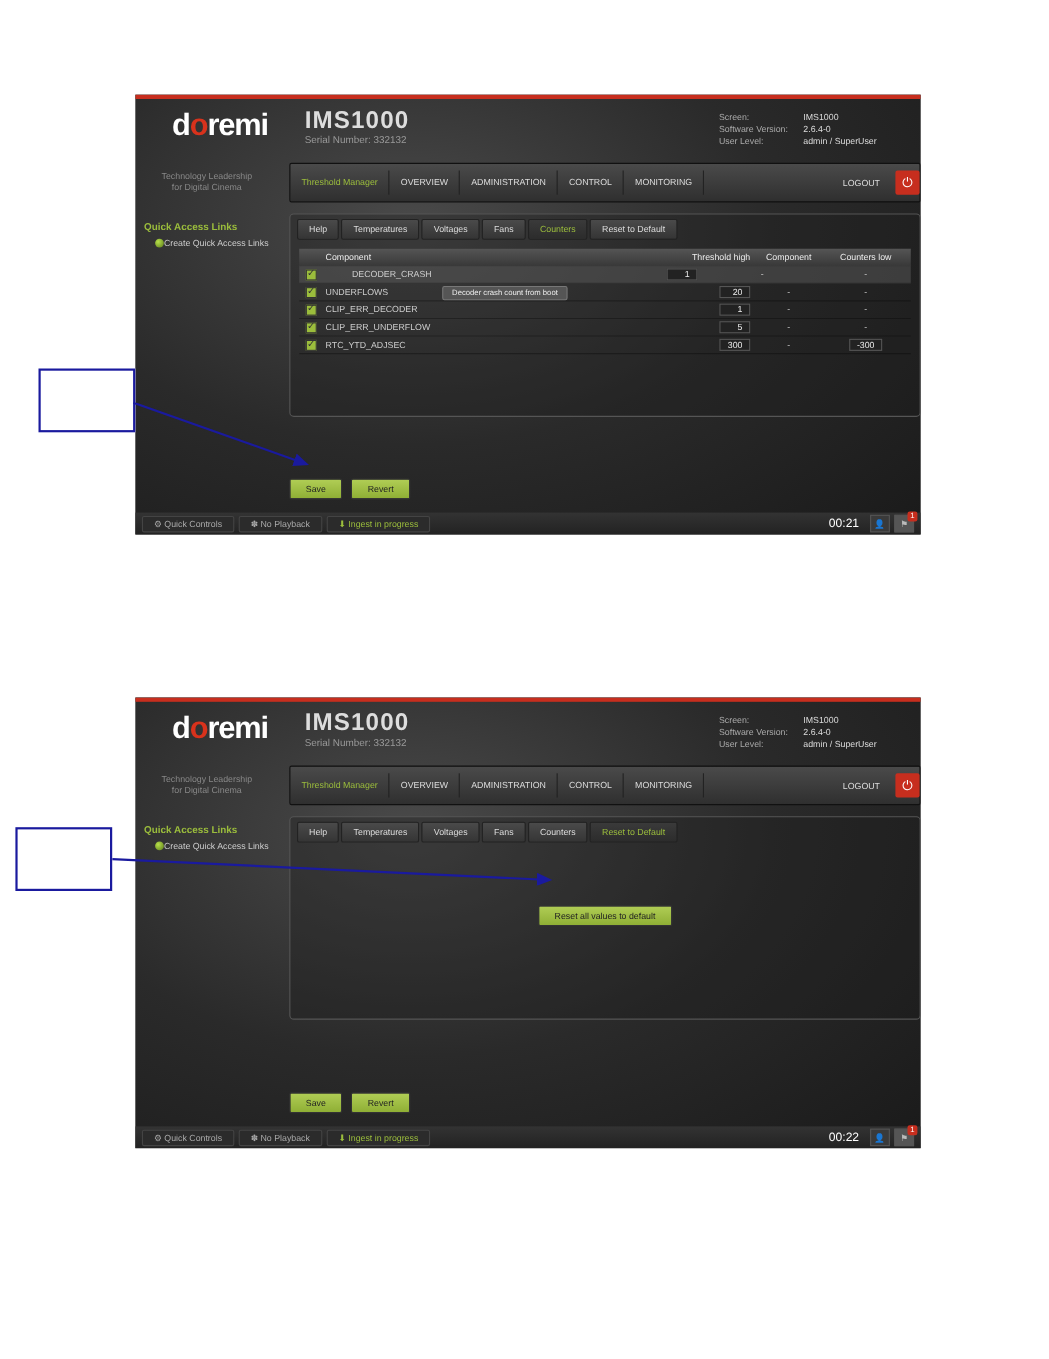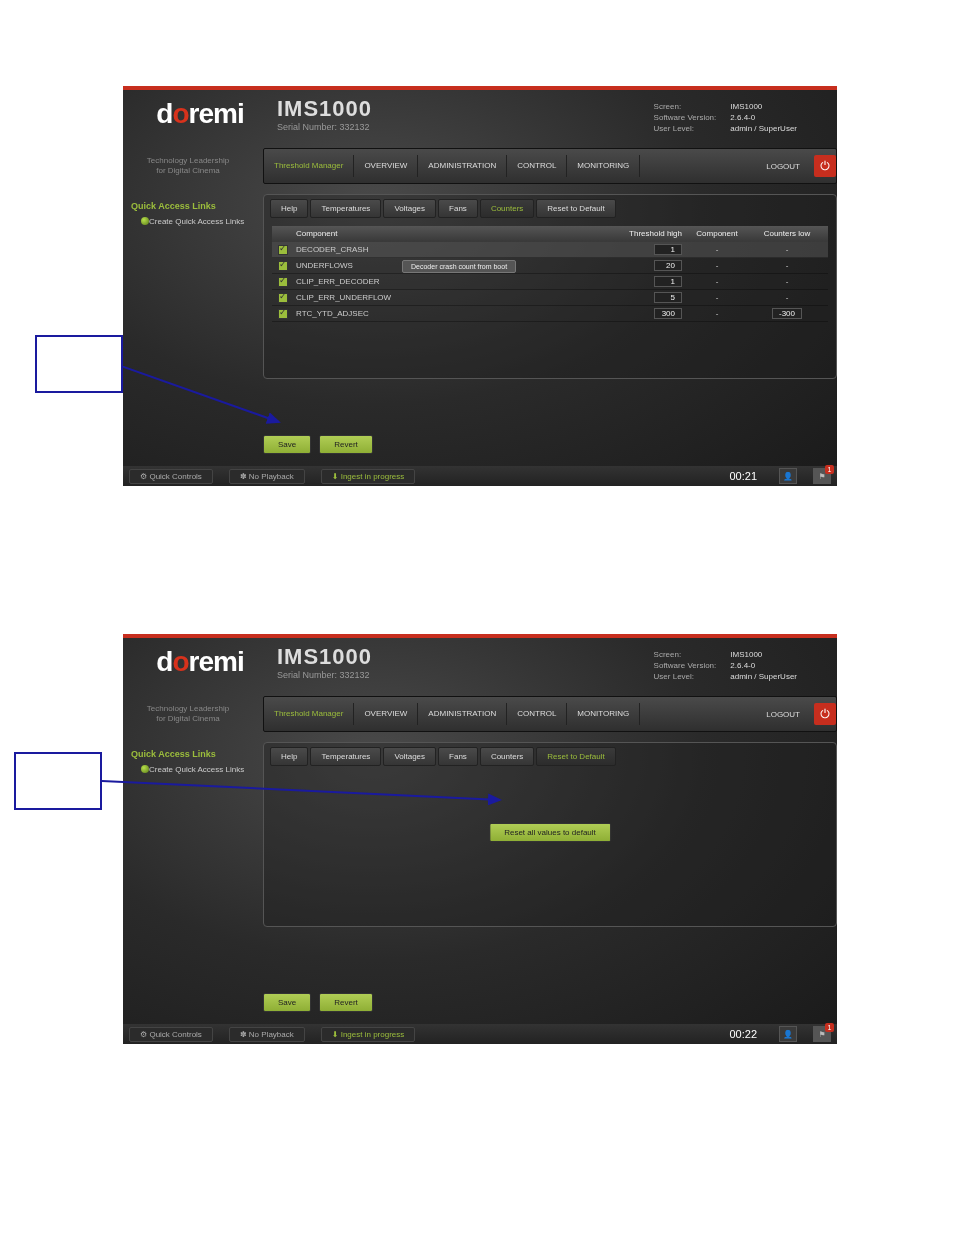--- a/index.html
+++ b/index.html
@@ -150,21 +150,21 @@
     background: linear-gradient(#555,#3a3a3a);
     color: #eee;
     height: 16px;
     padding: 0 6px;
   }
   .trow {
     padding: 2px 6px;
     color: #ccc;
     position: relative;
   }
-  .trow.sel { background: rgba(90,90,90,0.5); }
+  .trow.sel { background: rgba(90,90,90,0.5); gap: 24px; }
   .chk {
     width: 10px; height: 10px;
     background: #9bbd3c;
     border: 1px solid #333;
     display: inline-block;
     margin-right: 8px;
     position: relative;
   }
   .chk::after {
     content: "✓";
@@ -234,21 +234,21 @@
 
   .footer {
     position: absolute;
     left: 0; right: 0; bottom: 0;
     height: 20px;
     background: linear-gradient(#333,#222);
     display: flex;
     align-items: center;
     font-size: 8px;
     padding: 0 6px;
-    gap: 16px;
+    gap: 4px;
   }
   .footer .fitem {
     padding: 2px 10px;
     background: #2b2b2b;
     border: 1px solid #444;
     color: #aaa;
     border-radius: 2px;
   }
   .footer .fitem.green { color: #9bbd3c; }
   .footer .spacer { flex: 1; }

